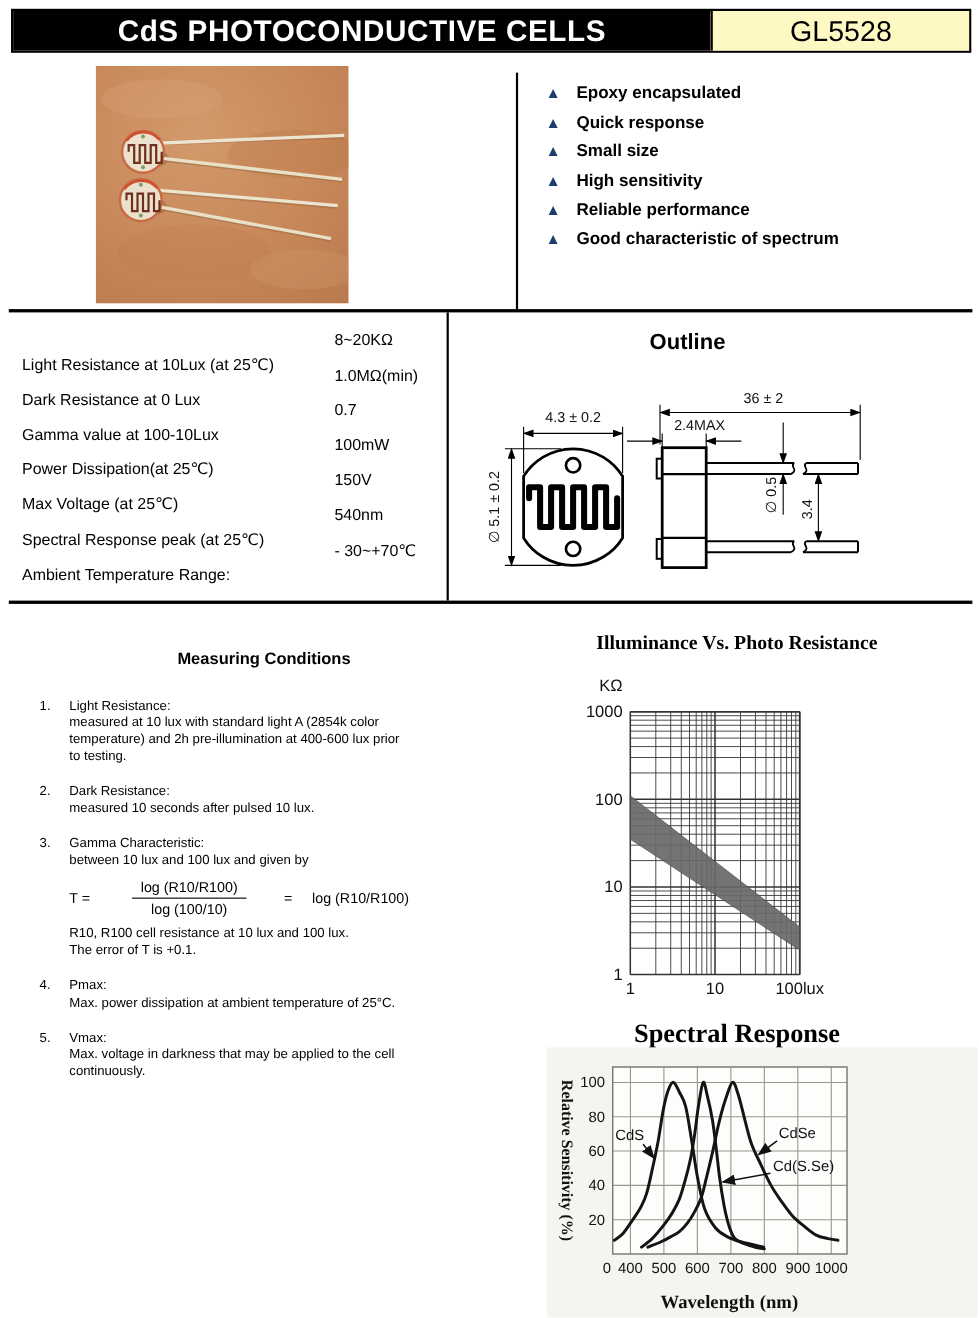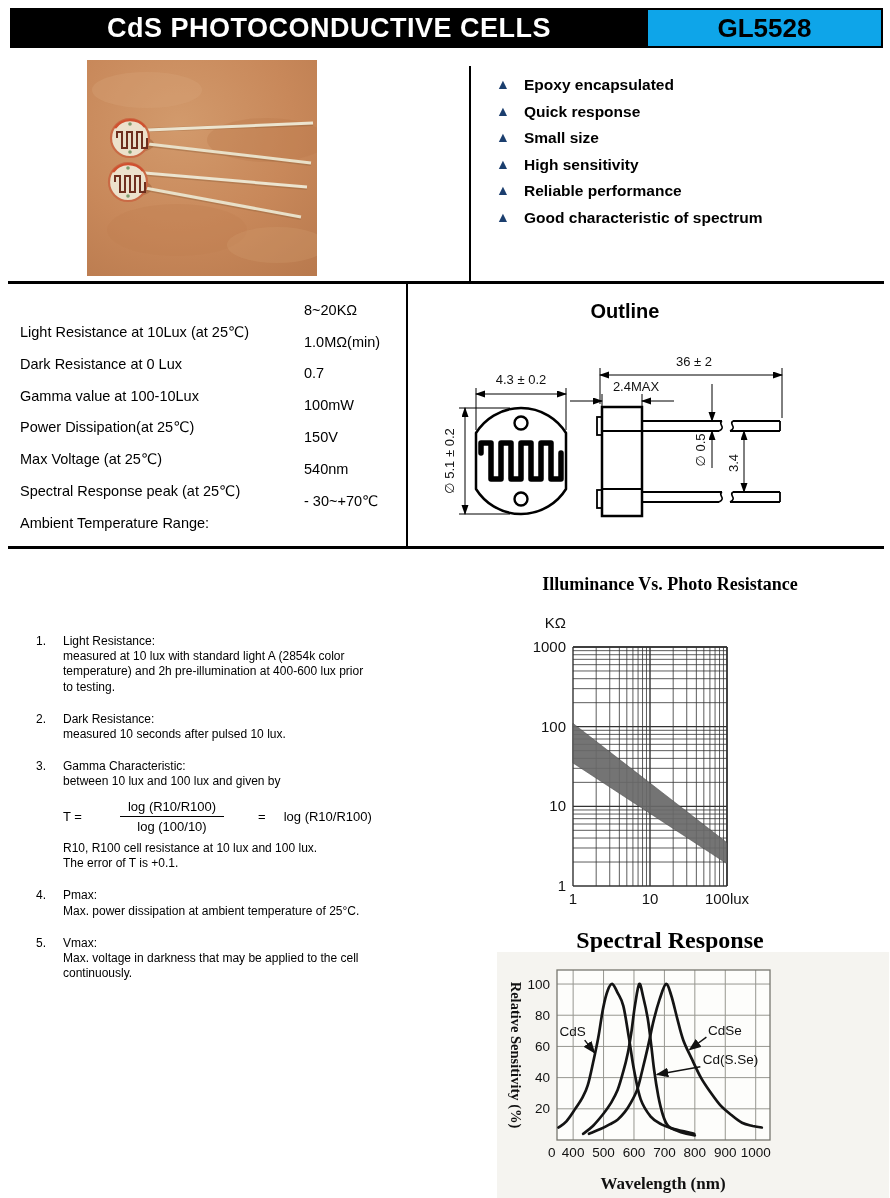--- a/index.html
+++ b/index.html
@@ -2,22 +2,22 @@
 <html><head>
 <meta charset="utf-8">
 <style>
   html,body{margin:0;padding:0;background:#fff;}
   .page{position:relative;width:890px;height:1198px;background:#fff;overflow:hidden;
         font-family:"Liberation Sans","DejaVu Sans",sans-serif;color:#000;padding-left:44px;}
   
   .hdr{position:absolute;left:10px;top:8px;width:869px;height:36px;border:2px solid #000;display:flex;}
   .hdr-black{width:634px;background:#000;color:#fff;display:flex;align-items:center;justify-content:center;
              font-size:27px;font-weight:bold;letter-spacing:.5px;}
-  .hdr-model{flex:1;background:#0ea5e9;color:#000;display:flex;align-items:center;justify-content:center;
-             font-size:26px;font-weight:bold;border-left:2px solid #000;}
+  .hdr-model{flex:1;background:#fef9c3;color:#000;display:flex;align-items:center;justify-content:center;
+             font-size:26px;font-weight:normal;border-left:2px solid #000;}
   
   .photo{position:absolute;left:87px;top:60px;width:230px;height:216px;}
   
   .feat-divider{position:absolute;left:469px;top:66px;width:2px;height:216px;background:#000;}
   .features{position:absolute;left:496px;top:72px;width:340px;}
   .feat-item{display:flex;margin-bottom:1px;line-height:25.5px;}
   .tri{width:17px;margin-right:11px;color:#1b3e6e;font-size:14px;line-height:25.5px;}
   .feat-label{font-size:15.5px;font-weight:bold;width:280px;}
   
   .rule1{position:absolute;left:8px;top:281px;width:876px;height:3px;background:#000;}
@@ -239,20 +239,21 @@
       </g>
       <text class="dimtxt" x="282" y="22" text-anchor="middle">36 ± 2</text>
       <text class="dimtxt" x="224" y="47" text-anchor="middle">2.4MAX</text>
       <text class="dimtxt" text-anchor="middle" transform="translate(293,106) rotate(-90)">∅ 0.5</text>
       <text class="dimtxt" text-anchor="middle" transform="translate(326,119) rotate(-90)">3.4</text>
     </svg>
   </div>
 
   <div class="rule2"></div>
 
+  <div class="mc-title">Measuring Conditions</div>
   <div class="mc-list">
     <div class="mc-item">
       <span class="mc-num">1.</span>
       <span class="mc-bodywrap"><span>Light Resistance:</span><br>
         <span class="mc-body">measured at 10 lux with standard light A (2854k color
 temperature) and 2h pre-illumination at 400-600 lux prior
 to testing.</span></span>
     </div>
     <div class="mc-item">
       <span class="mc-num">2.</span>

